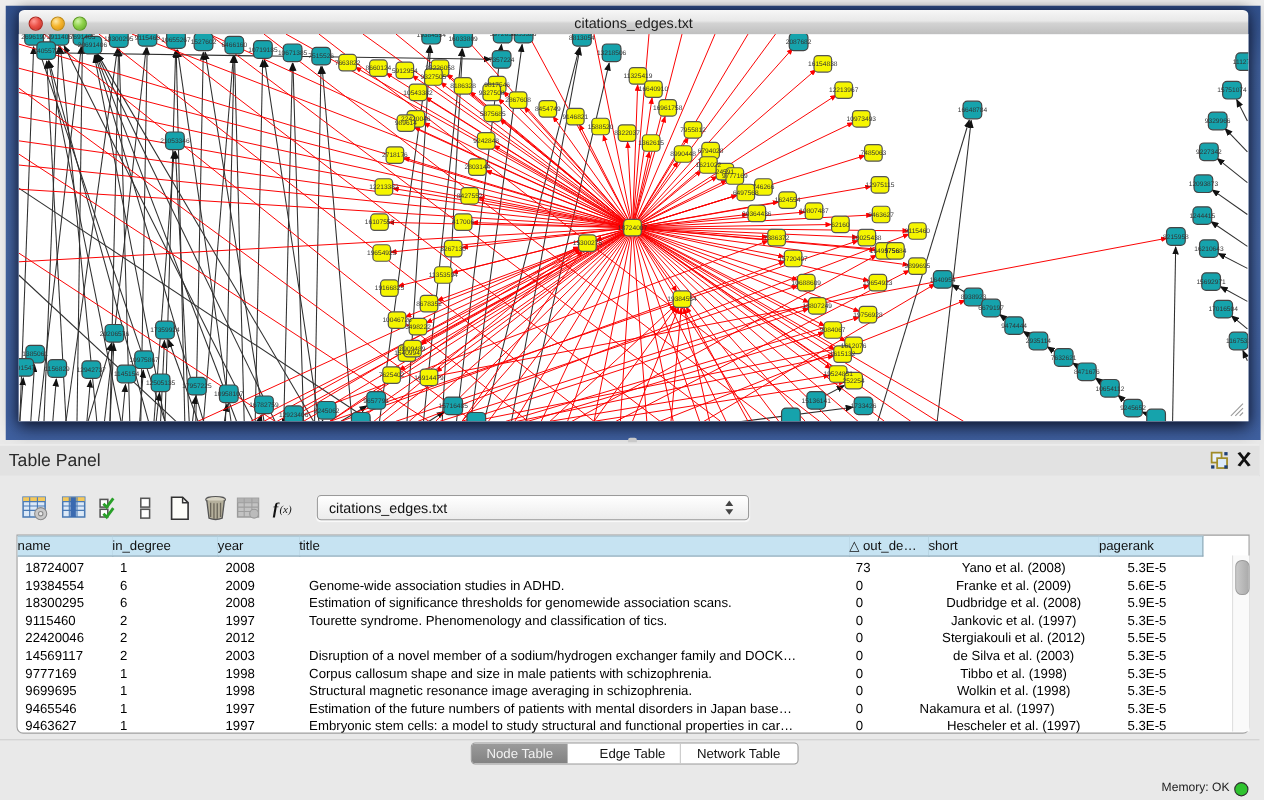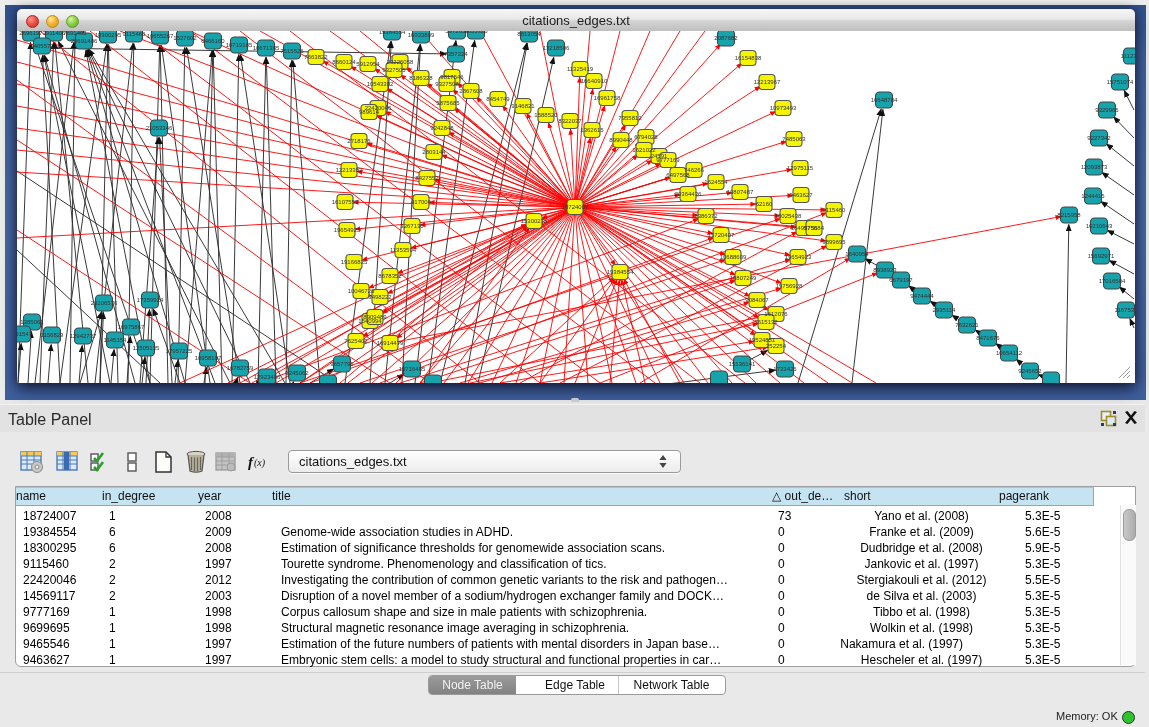--- a/index.html
+++ b/index.html
@@ -708,21 +708,20 @@
       <span class="c" style="left:189px">1997</span>
       <span class="c" style="left:265px">Tourette syndrome. Phenomenology and classification of tics.</span>
       <span class="c" style="left:762px">0</span>
       <span class="c" style="left:828px;width:155px;text-align:center">Jankovic et al. (1997)</span>
       <span class="c" style="left:1009px">5.3E-5</span>
     </div>
     <div class="row" style="left:0;top:85px;width:1100px">
       <span class="c" style="left:7px">22420046</span>
       <span class="c" style="left:93px">2</span>
       <span class="c" style="left:189px">2012</span>
-      <span class="c" style="left:265px">Investigating the contribution of common genetic variants to the risk and pathogen…</span>
       <span class="c" style="left:762px">0</span>
       <span class="c" style="left:828px;width:155px;text-align:center">Stergiakouli et al. (2012)</span>
       <span class="c" style="left:1009px">5.5E-5</span>
     </div>
     <div class="row" style="left:0;top:101px;width:1100px">
       <span class="c" style="left:7px">14569117</span>
       <span class="c" style="left:93px">2</span>
       <span class="c" style="left:189px">2003</span>
       <span class="c" style="left:265px">Disruption of a novel member of a sodium/hydrogen exchanger family and DOCK…</span>
       <span class="c" style="left:762px">0</span>
@@ -746,21 +745,21 @@
       <span class="c" style="left:762px">0</span>
       <span class="c" style="left:828px;width:155px;text-align:center">Wolkin et al. (1998)</span>
       <span class="c" style="left:1009px">5.3E-5</span>
     </div>
     <div class="row" style="left:0;top:149px;width:1100px">
       <span class="c" style="left:7px">9465546</span>
       <span class="c" style="left:93px">1</span>
       <span class="c" style="left:189px">1997</span>
       <span class="c" style="left:265px">Estimation of the future numbers of patients with mental disorders in Japan base…</span>
       <span class="c" style="left:762px">0</span>
-      <span class="c" style="left:792px;width:155px;text-align:right">Nakamura et al. (1997)</span>
+      <span class="c" style="left:820px;width:155px;text-align:left">Nakamura et al. (1997)</span>
       <span class="c" style="left:1009px">5.3E-5</span>
     </div>
     <div class="row" style="left:0;top:165px;width:1100px">
       <span class="c" style="left:7px">9463627</span>
       <span class="c" style="left:93px">1</span>
       <span class="c" style="left:189px">1997</span>
       <span class="c" style="left:265px">Embryonic stem cells: a model to study structural and functional properties in car…</span>
       <span class="c" style="left:762px">0</span>
       <span class="c" style="left:828px;width:155px;text-align:center">Hescheler et al. (1997)</span>
       <span class="c" style="left:1009px">5.3E-5</span>

